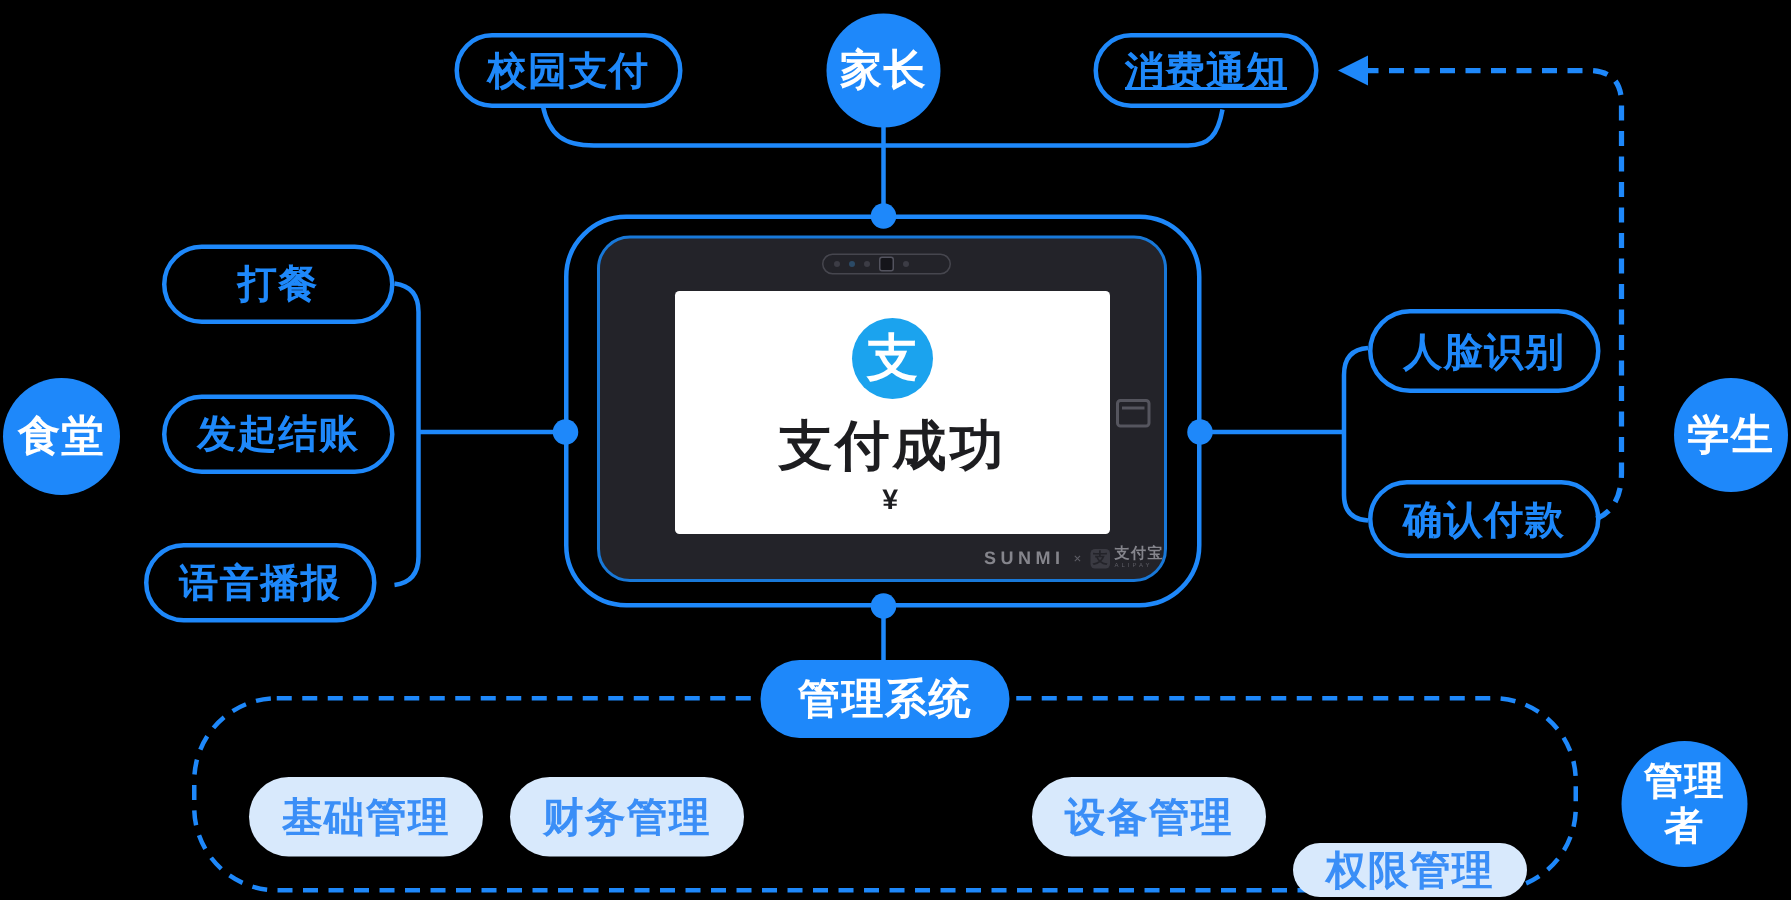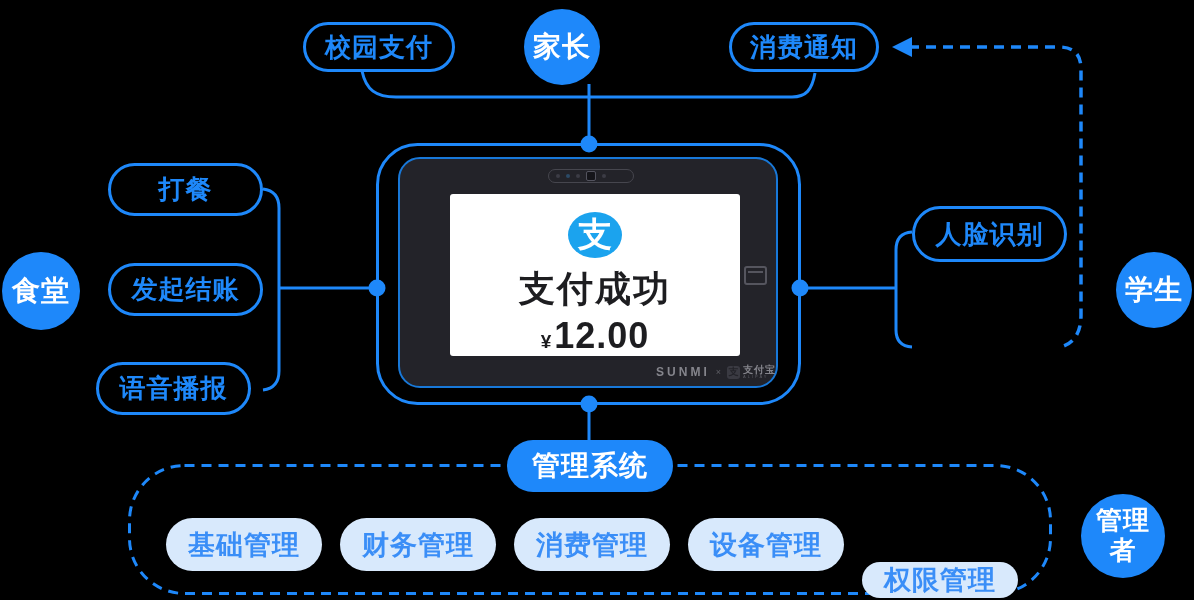--- a/index.html
+++ b/index.html
@@ -79,58 +79,58 @@
     <rect x="377.5" y="144.5" width="422" height="259" rx="40" fill="none" stroke="#1E88FA" stroke-width="3"></rect>
     <circle cx="589" cy="144" r="8.5" fill="#1E88FA"></circle>
     <circle cx="377" cy="288" r="8.5" fill="#1E88FA"></circle>
     <circle cx="800" cy="288" r="8.5" fill="#1E88FA"></circle>
     <circle cx="589" cy="404" r="8.5" fill="#1E88FA"></circle>
   </svg>
 
   <div class="pill outline" style="left:303px;top:22px;width:152px;height:50px;">
     <span>校园支付</span>
   </div>
-  <div class="circle" style="left:524px;top:9px;width:76px;height:76px;">
+  <div class="circle" style="left:551px;top:9px;width:76px;height:76px;">
     <span>家长</span>
   </div>
-  <div class="pill outline" style="left:729px;top:22px;width:150px;height:50px;">
+  <div class="pill outline" style="left:729px;top:22px;width:150px;height:50px;text-decoration:underline;">
     <span>消费通知</span>
   </div>
 
   <div class="circle" style="left:2px;top:252px;width:78px;height:78px;">
     <span>食堂</span>
   </div>
   <div class="pill outline" style="left:108px;top:163px;width:155px;height:53px;">
     <span>打餐</span>
   </div>
   <div class="pill outline" style="left:108px;top:263px;width:155px;height:53px;">
     <span>发起结账</span>
   </div>
   <div class="pill outline" style="left:96px;top:362px;width:155px;height:53px;">
     <span>语音播报</span>
   </div>
 
   <div class="pill outline" style="left:912px;top:206px;width:155px;height:56px;">
     <span>人脸识别</span>
   </div>
+  <div class="pill outline" style="left:912px;top:320px;width:155px;height:52px;">
+    <span>确认付款</span>
+  </div>
   <div class="circle" style="left:1116px;top:252px;width:76px;height:76px;">
     <span>学生</span>
   </div>
 
   <div class="pill solid" style="left:507px;top:440px;width:166px;height:52px;">
     <span>管理系统</span>
   </div>
   <div class="pill light" style="left:166px;top:518px;width:156px;height:53px;justify-content:center;">
     <span>基础管理</span>
   </div>
   <div class="pill light" style="left:340px;top:518px;width:156px;height:53px;">
     <span>财务管理</span>
-  </div>
-  <div class="pill light" style="left:514px;top:518px;width:156px;height:53px;">
-    <span>消费管理</span>
   </div>
   <div class="pill light" style="left:688px;top:518px;width:156px;height:53px;">
     <span>设备管理</span>
   </div>
   <div class="pill light" style="left:862px;top:518px;width:156px;height:36px;margin-top:44px;">
     <span>权限管理</span>
   </div>
   <div class="circle" style="left:1081px;top:494px;width:84px;height:84px;font-size:26px;">
     <span style="display:block;width:58px;">管理者</span>
   </div>
@@ -143,21 +143,20 @@
       <span class="cam-dot lens"></span>
       <span class="cam-dot"></span>
     </div>
     <div class="screen">
       <div class="alipay-circle">
         <span>支</span>
       </div>
       <div class="pay-status">支付成功</div>
       <div class="pay-amount">
         <span class="sym">¥</span>
-        <span class="val">12.00</span>
       </div>
     </div>
     <div class="card-icon"></div>
     <div class="brand-row">
       <span class="brand-name">SUNMI</span>
       <span class="brand-sep">×</span>
       <span class="brand-ali">
         <span class="brand-ali-glyph">支</span>
         <span class="brand-ali-text">
           <span class="brand-ali-cn">支付宝</span>

